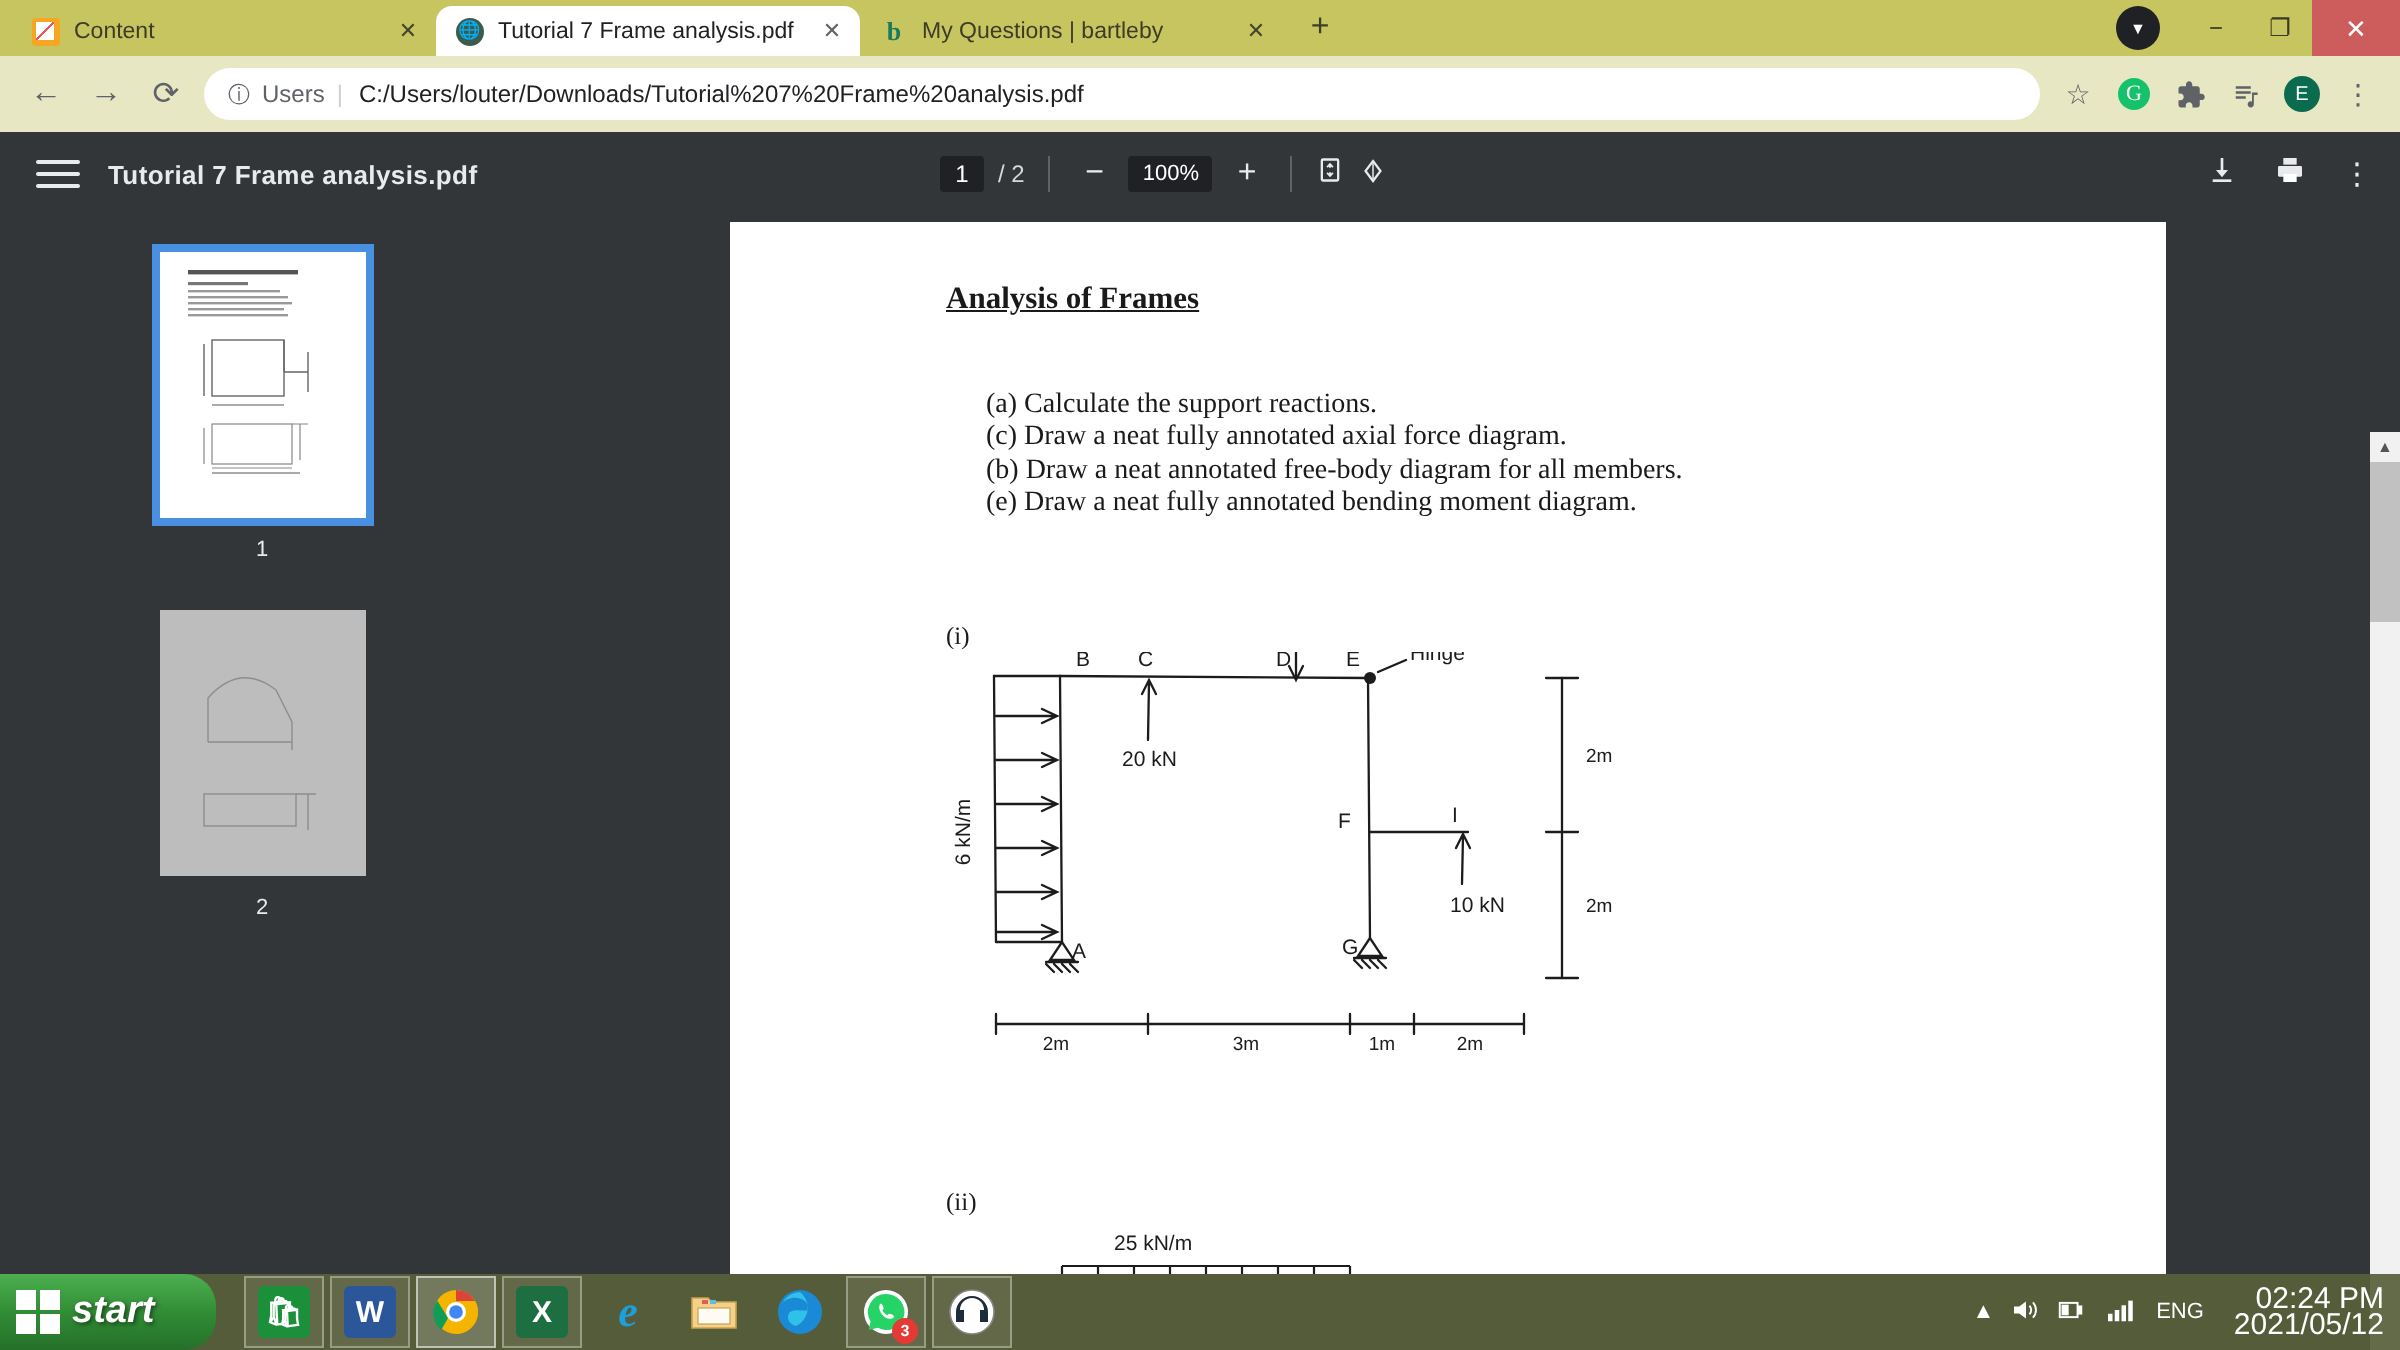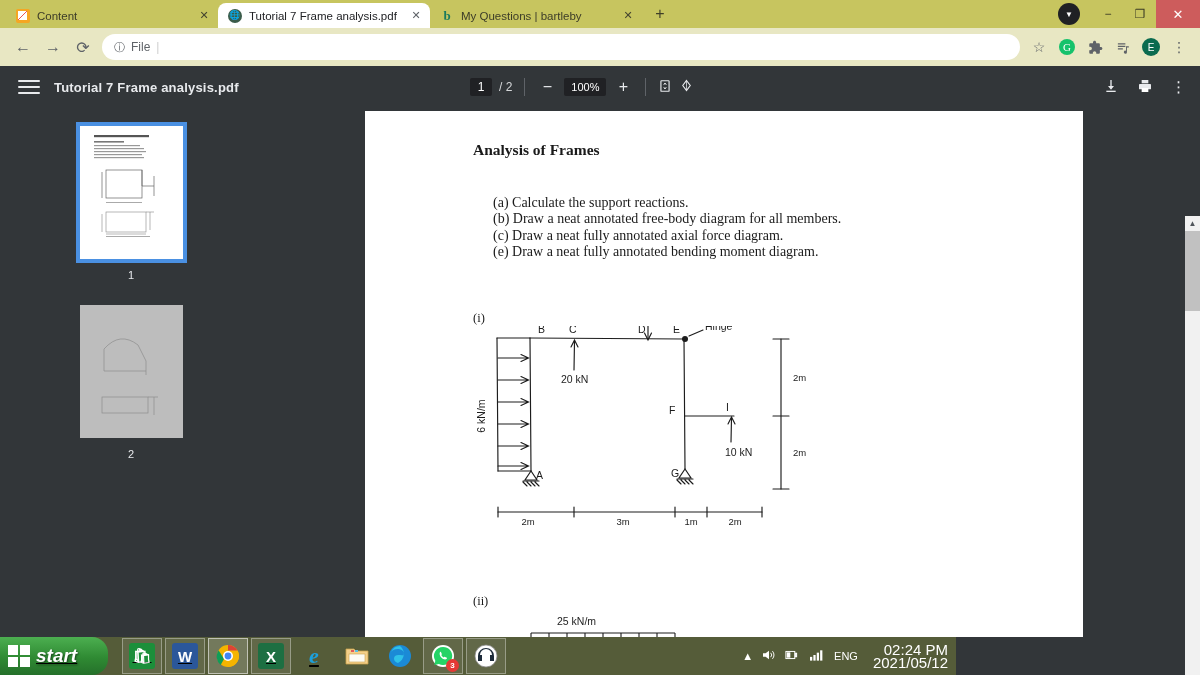--- a/index.html
+++ b/index.html
@@ -140,20 +140,21 @@
     position: absolute; top: 0; left: 262px; width: 924px; height: 529px;
     overflow: hidden;
   }
   .pdfpage {
     position: absolute; top: 3px; left: 103px; width: 718px; height: 900px;
     background: #fff;
   }
   .doc-body { font-family: "Liberation Serif", serif; color: #1a1a1a; }
   .doc-h1 {
     position: absolute; left: 108px; top: 30px; font-size: 15.5px; font-weight: bold;
+    text-decoration: underline;
   }
   .doc-p {
     position: absolute; left: 108px; top: 58px; font-size: 13px;
   }
   .doc-list { position: absolute; left: 128px; top: 84px; font-size: 14px; line-height: 16.4px; }
   .doc-i { position: absolute; left: 108px; top: 200px; font-size: 12.5px; }
   .doc-ii { position: absolute; left: 108px; top: 483px; font-size: 12.5px; }
 
   
   .fig { position: absolute; left: 70px; top: 215px; width: 420px; height: 255px; }
@@ -166,23 +167,23 @@
   
   .scrollbar-v {
     position: absolute; top: 108px; right: 0; width: 15px; height: 529px; background: #f1f1f1;
   }
   .sb-arrow { width: 15px; height: 15px; display:flex; align-items:center; justify-content:center;
               font-size: 8px; color:#50555b; background:#f1f1f1;}
   .sb-thumb { position: absolute; top: 15px; left: 0; width: 15px; height: 80px; background: #c1c1c1; }
 
   
   .taskbar {
-    position: absolute; bottom: 0; left: 0; width: 956px; height: 38px;
+    position: absolute; bottom: 0; left: 0; width: 1200px; height: 38px;
     background: rgba(88,95,58,.92);
-    display: flex; align-items: flex-start; text-decoration: underline;
+    display: flex; align-items: flex-start;
   }
   .startbtn {
     height: 38px; width: 108px; display: flex; align-items: center;
     background: linear-gradient(180deg,#4caf50 0%, #2f8a33 55%, #25702a 100%);
     border-radius: 0 16px 16px 0; padding-left: 8px;
   }
   .winlogo { width: 22px; height: 22px; display:grid; grid-template-columns:1fr 1fr; grid-gap:2px; }
   .winlogo i { background:#fff; display:block; }
   .start-text {
     color: #fff; font-weight: bold; font-style: italic; font-size: 19px; margin-left: 6px;
@@ -240,22 +241,23 @@
   </div>
 </div>
 
 <div class="toolbar">
   <div class="nav-btn">←</div>
   <div class="nav-btn">→</div>
   <div class="nav-btn">⟳</div>
 
   <div class="omnibox">
     <span class="omni-info">ⓘ</span>
-    <span class="omni-file">File</span>
+    <span class="omni-file">Users</span>
     <span class="omni-sep">|</span>
+    <span class="omni-url">C:/Users/louter/Downloads/Tutorial%207%20Frame%20analysis.pdf</span>
   </div>
 
   <div class="toolbar-icons">
     <div class="tb-icon">☆</div>
     <div class="tb-icon">
       <span class="grammarly">G</span>
     </div>
     <div class="tb-icon">
       <svg width="15" height="15" viewBox="0 0 24 24" fill="#5f6368">
           <path d="M20.5 11H19V7c0-1.1-.9-2-2-2h-4V3.5C13 2.12 11.88 1 10.5 1S8 2.12 8 3.5V5H4c-1.1 0-1.99.9-1.99 2v3.8H3.5c1.49 0 2.7 1.21 2.7 2.7s-1.21 2.7-2.7 2.7H2V20c0 1.1.9 2 2 2h3.8v-1.5c0-1.49 1.21-2.7 2.7-2.7s2.7 1.21 2.7 2.7V22H17c1.1 0 2-.9 2-2v-4h1.5c1.38 0 2.5-1.12 2.5-2.5S21.88 11 20.5 11z"></path>
@@ -368,22 +370,22 @@
     </div>
   </div>
 
   <div class="page-area">
     <div class="pdfpage doc-body">
 
       <div class="doc-h1">Analysis of Frames</div>
 
       <div class="doc-list">
         <div>(a)  Calculate the support reactions.</div>
+        <div>(c)  Draw a neat fully annotated axial force diagram.</div>
         <div>(b)  Draw a neat annotated free-body diagram for all members.</div>
-        <div>(c)  Draw a neat fully annotated axial force diagram.</div>
         <div>(e)  Draw a neat fully annotated bending moment diagram.</div>
       </div>
 
       <div class="doc-i">(i)</div>
 
       <div class="fig">
         <svg width="420" height="255" viewBox="0 0 420 255">
           <g stroke="#1c1c1c" stroke-width="1.15" fill="none" stroke-linecap="round">
 
             <path d="M96 145 L95 12"></path>

